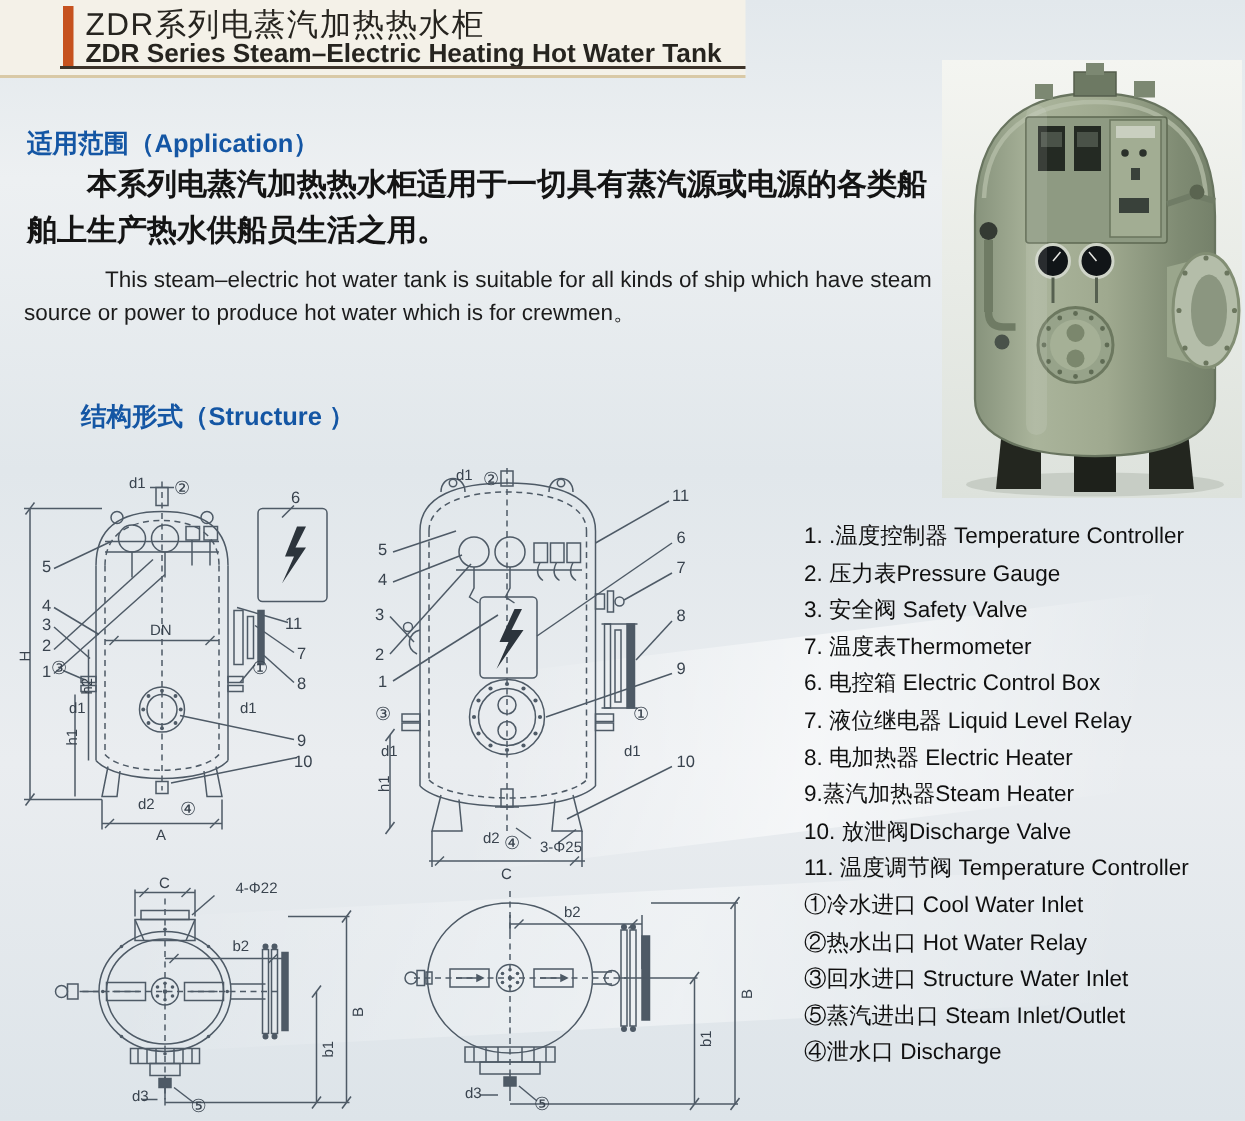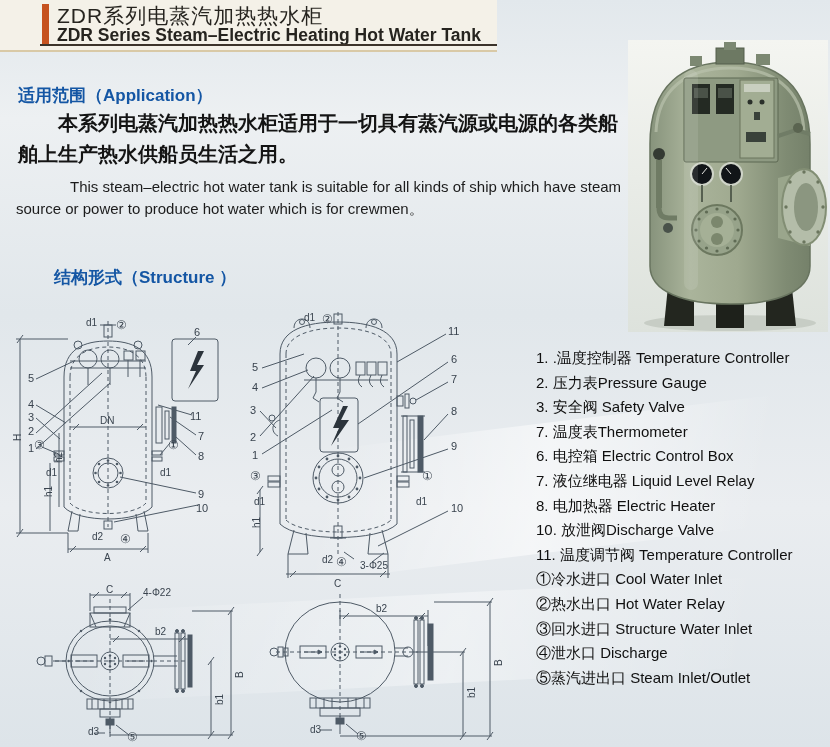--- a/index.html
+++ b/index.html
@@ -446,21 +446,21 @@
           <line x1="107" y1="116" x2="107" y2="126"></line>
           <line x1="113" y1="116" x2="113" y2="126"></line>
         <rect x="85" y="126" width="20" height="8"></rect>
         <line x1="95" y1="134" x2="95" y2="154"></line>
         <rect x="91" y="136" width="8" height="6" fill="#4e5a66"></rect>
         <line x1="80" y1="150" x2="90" y2="150"></line>
         <line x1="101" y1="142" x2="114" y2="152"></line>
       </g>
     </svg>
     <span class="lbl" style="left:91px;top:1px">C</span>
-    <span class="lbl" style="left:128px;top:4px">4-Φ22</span>
+    <span class="lbl" style="left:142px;top:4px">4-Φ22</span>
     <span class="lbl" style="left:140px;top:43px">b2</span>
     <span class="lbl rot" style="left:219px;top:95px">B</span>
     <span class="lbl rot" style="left:199px;top:122px">b1</span>
     <span class="lbl" style="left:73px;top:143px">d3</span>
     <span class="lbl circ" style="left:112px;top:148px">⑤</span>
   </div>
 
   <div class="drawing d4">
     <svg width="275" height="161" viewBox="0 0 275 161">
       <g stroke="#4e5a66" fill="none" stroke-width="1">
@@ -534,22 +534,23 @@
   </div>
 
   <ul class="parts">
     <li>1. .温度控制器 Temperature Controller</li>
     <li>2. 压力表Pressure Gauge</li>
     <li>3. 安全阀 Safety Valve</li>
     <li>7. 温度表Thermometer</li>
     <li>6. 电控箱 Electric Control Box</li>
     <li>7. 液位继电器 Liquid Level Relay</li>
     <li>8. 电加热器 Electric Heater</li>
+    <li>9.蒸汽加热器Steam Heater</li>
     <li>10. 放泄阀Discharge Valve</li>
     <li>11. 温度调节阀 Temperature Controller</li>
     <li>①冷水进口 Cool Water Inlet</li>
     <li>②热水出口 Hot Water Relay</li>
     <li>③回水进口 Structure Water Inlet</li>
+    <li>⑤蒸汽进出口 Steam Inlet/Outlet</li>
     <li>④泄水口 Discharge</li>
-    <li>⑤蒸汽进出口 Steam Inlet/Outlet</li>
   </ul>
 
 </div>
 
 </body></html>

